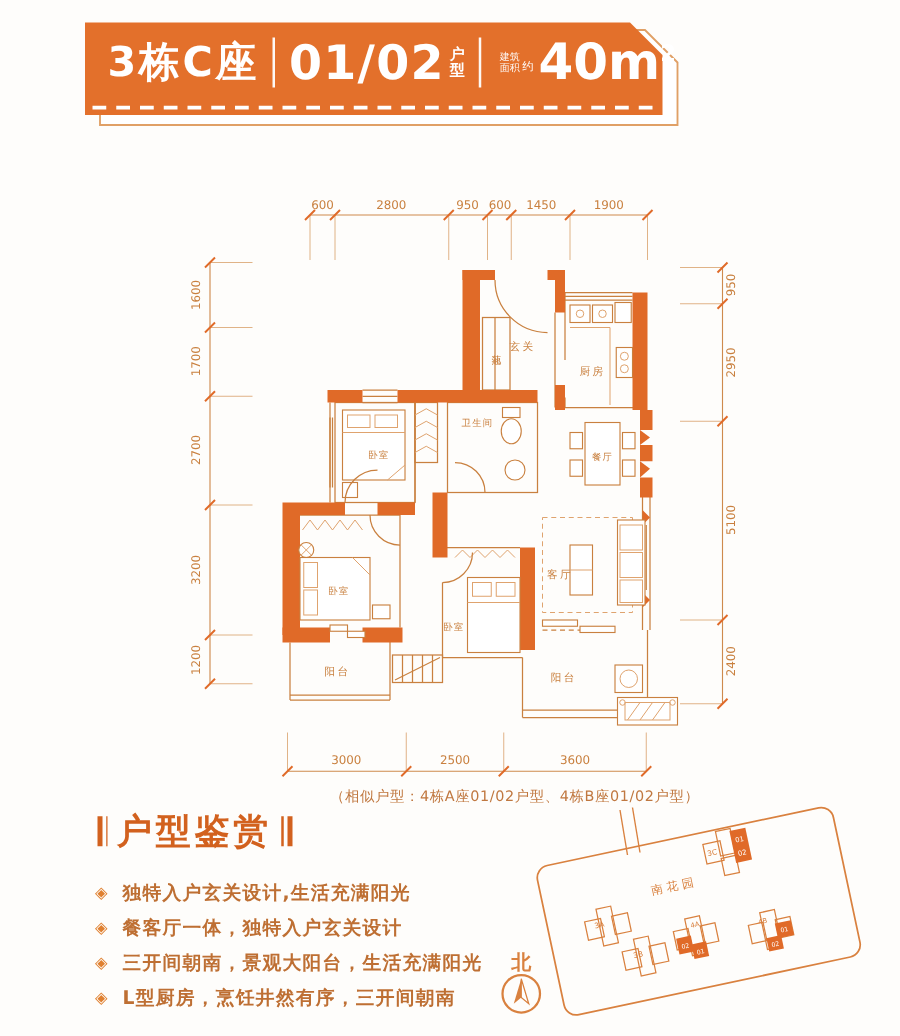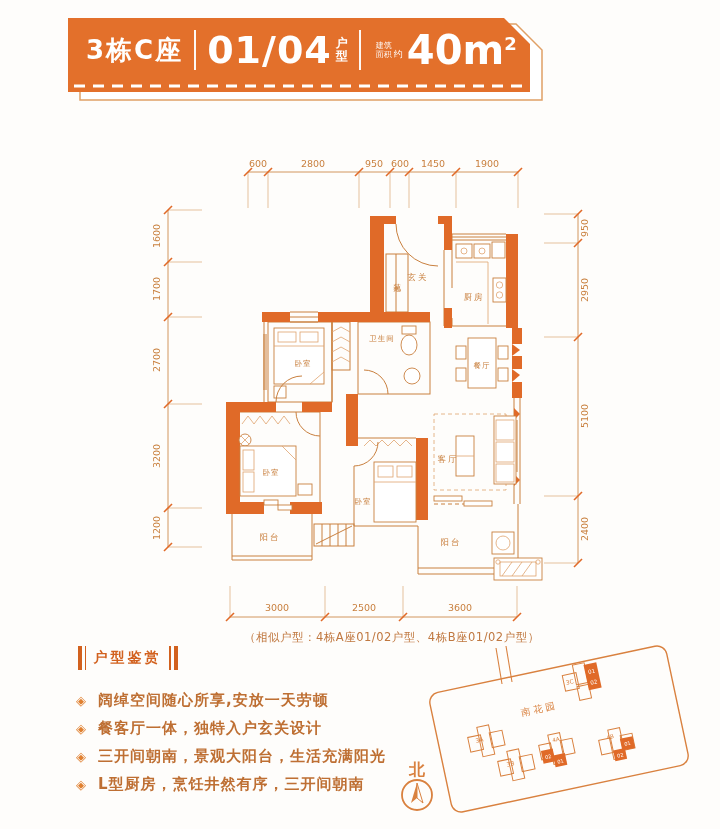--- a/index.html
+++ b/index.html
@@ -8,41 +8,41 @@
     background:#FEFDFB;
     font-family:"DejaVu Sans", sans-serif;
   }
   
   .banner-wrap{position:absolute;left:64px;top:10px;width:500px;height:100px;}
   .banner-svg{position:absolute;left:0;top:0;}
   .banner-text{
     position:absolute;left:0;top:2px;width:470px;height:76px;
     display:flex;align-items:center;padding-left:22px;color:#fff;
   }
-  .bld{font-size:26px;font-weight:700;letter-spacing:2px;}
+  .bld{font-size:33px;font-weight:700;letter-spacing:2px;}
   .vbar{width:2px;height:40px;background:#fff;margin:0 11px;opacity:.95;}
   .unitnum{font-size:38px;font-weight:700;letter-spacing:1px;}
   .stack{display:flex;flex-direction:column;justify-content:center;margin-left:4px;}
   .stack i{font-style:normal;font-size:12px;line-height:13px;font-weight:700;}
   .areapre{display:flex;align-items:flex-end;margin-right:4px;}
   .areapre .stack i{font-size:8px;line-height:9px;font-weight:400;opacity:.95;}
   .approx{font-style:normal;font-size:9px;line-height:10px;margin-left:2px;}
   .areaval{font-size:40px;font-weight:700;}
   .areaval sup{font-size:18px;font-weight:700;}
   
   .note{
-    position:absolute;left:244px;top:630px;width:320px;
+    position:absolute;left:264px;top:630px;width:320px;
     font-size:11.5px;color:#C07840;letter-spacing:.5px;
   }
   .features{position:absolute;left:76px;top:646px;width:340px;}
   .f-head{display:flex;align-items:center;}
   .hbar{background:#D2611E;margin:0 1.5px;}
   .hbar.b1{width:4px;height:24px;}
   .hbar.b2{width:1.5px;height:24px;}
-  .f-title{font-size:14px;font-weight:700;color:#D2611E;letter-spacing:3px;margin:0 6px;}
+  .f-title{font-size:28px;font-weight:700;color:#D2611E;letter-spacing:3px;margin:0 6px;}
   .f-list{margin-top:16px;}
   .f-item{display:flex;align-items:center;height:28px;}
   .f-dia{color:#E08030;font-size:13px;width:22px;flex:0 0 22px;}
   .f-txt{font-size:15px;font-weight:600;color:#BE6F33;letter-spacing:1px;white-space:nowrap;}
   
   .plan{position:absolute;left:150px;top:128px;}
   .site{position:absolute;left:390px;top:642px;}
   text{font-family:"DejaVu Sans", sans-serif;}
   .ln{stroke:#C9803F;stroke-width:1;fill:none;}
   .fln{stroke:#DFA36E;stroke-width:.8;fill:none;}
@@ -62,21 +62,21 @@
 
 <div class="banner-wrap">
   <svg class="banner-svg" width="500" height="100" viewBox="0 0 500 100">
     <path d="M 16,14 L 452,14 L 478,40 L 478,90 L 16,90 Z" fill="#FFFFFF" stroke="#E0A066" stroke-width="1.5"></path>
     <path d="M 4,8 L 440,8 L 466,34 L 466,82 L 4,82 Z" fill="#E3702B"></path>
     <line x1="10" y1="76" x2="460" y2="76" stroke="#FFFFFF" stroke-width="3" stroke-dasharray="11 8"></line>
   </svg>
   <div class="banner-text">
     <span class="bld">3栋C座</span>
     <span class="vbar"></span>
-    <span class="unitnum">01/04</span>
+    <span class="unitnum">01/02</span>
     <span class="stack">
       <i>户</i>
       <i>型</i>
     </span>
     <span class="vbar"></span>
     <span class="areapre">
       <span class="stack">
         <i>建筑</i>
         <i>面积</i>
       </span>
@@ -350,21 +350,21 @@
   <div class="f-head">
     <span class="hbar b1"></span>
     <span class="hbar b2"></span>
     <span class="f-title">户型鉴赏</span>
     <span class="hbar b2"></span>
     <span class="hbar b1"></span>
   </div>
   <div class="f-list">
     <div class="f-item">
       <span class="f-dia">◈</span>
-      <span class="f-txt">阔绰空间随心所享,安放一天劳顿</span>
+      <span class="f-txt">独特入户玄关设计,生活充满阳光</span>
     </div>
     <div class="f-item">
       <span class="f-dia">◈</span>
       <span class="f-txt">餐客厅一体，独特入户玄关设计</span>
     </div>
     <div class="f-item">
       <span class="f-dia">◈</span>
       <span class="f-txt">三开间朝南，景观大阳台，生活充满阳光</span>
     </div>
     <div class="f-item">

